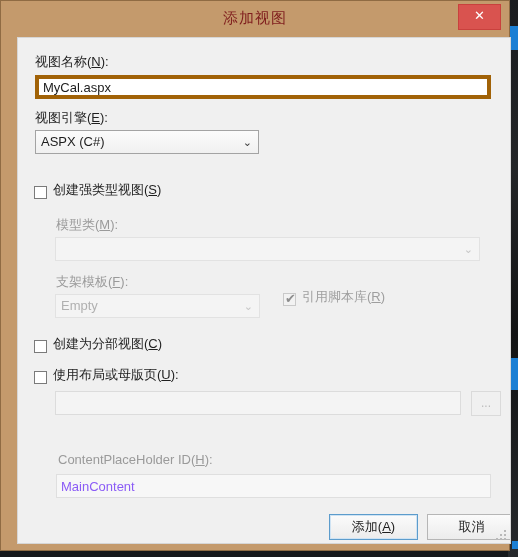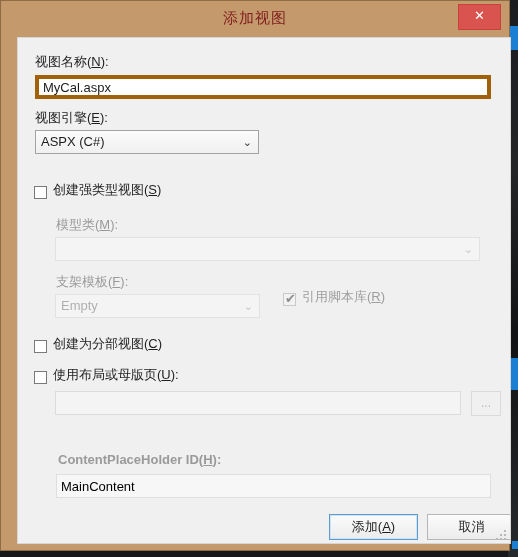--- a/index.html
+++ b/index.html
@@ -109,21 +109,21 @@
     outline: none;
   }
   .tbox.dis {
     background: #f4f4f4;
     border: 1px solid #dcdcdc;
     color: #b2b2b2;
   }
   .tbox.dis-white {
     background: #f7f7f7;
     border: 1px solid #dfdfdf;
-    color: #000000;
+    color: #8b5cf6;
   }
 
   
   .combo {
     position: absolute;
     box-sizing: border-box;
     background: linear-gradient(180deg,#fbfbfb 0%, #f0f0f0 100%);
     border: 1px solid #a3a3a3;
     height: 24px;
     font-size: 13px;
@@ -308,21 +308,21 @@
     <div class="cbrow" style="left:16px; top:328px;">
       <span class="cbox"></span>
       <span class="cbtext">
         <span>使用布局或母版页(</span><u>U</u><span>):</span>
       </span>
     </div>
 
     <input class="tbox dis" style="left: 37px; top: 353px; width: 406px;" value="">
     <div class="browse-btn" style="left:453px; top:353px;">...</div>
 
-    <div class="lbl dim" style="left:40px; top:414px;font-weight:bold;">
+    <div class="lbl dim" style="left:40px; top:414px;">
       <span>ContentPlaceHolder ID(</span><u>H</u><span>):</span>
     </div>
     <input class="tbox dis-white" style="left: 38px; top: 436px; width: 435px;" value="MainContent">
 
     <div class="btn default" style="left:311px; top:476px;">
       <span>添加(</span><u>A</u><span>)</span>
     </div>
     <div class="btn" style="left:409px; top:476px;">取消</div>
 
     <div id="grip">

